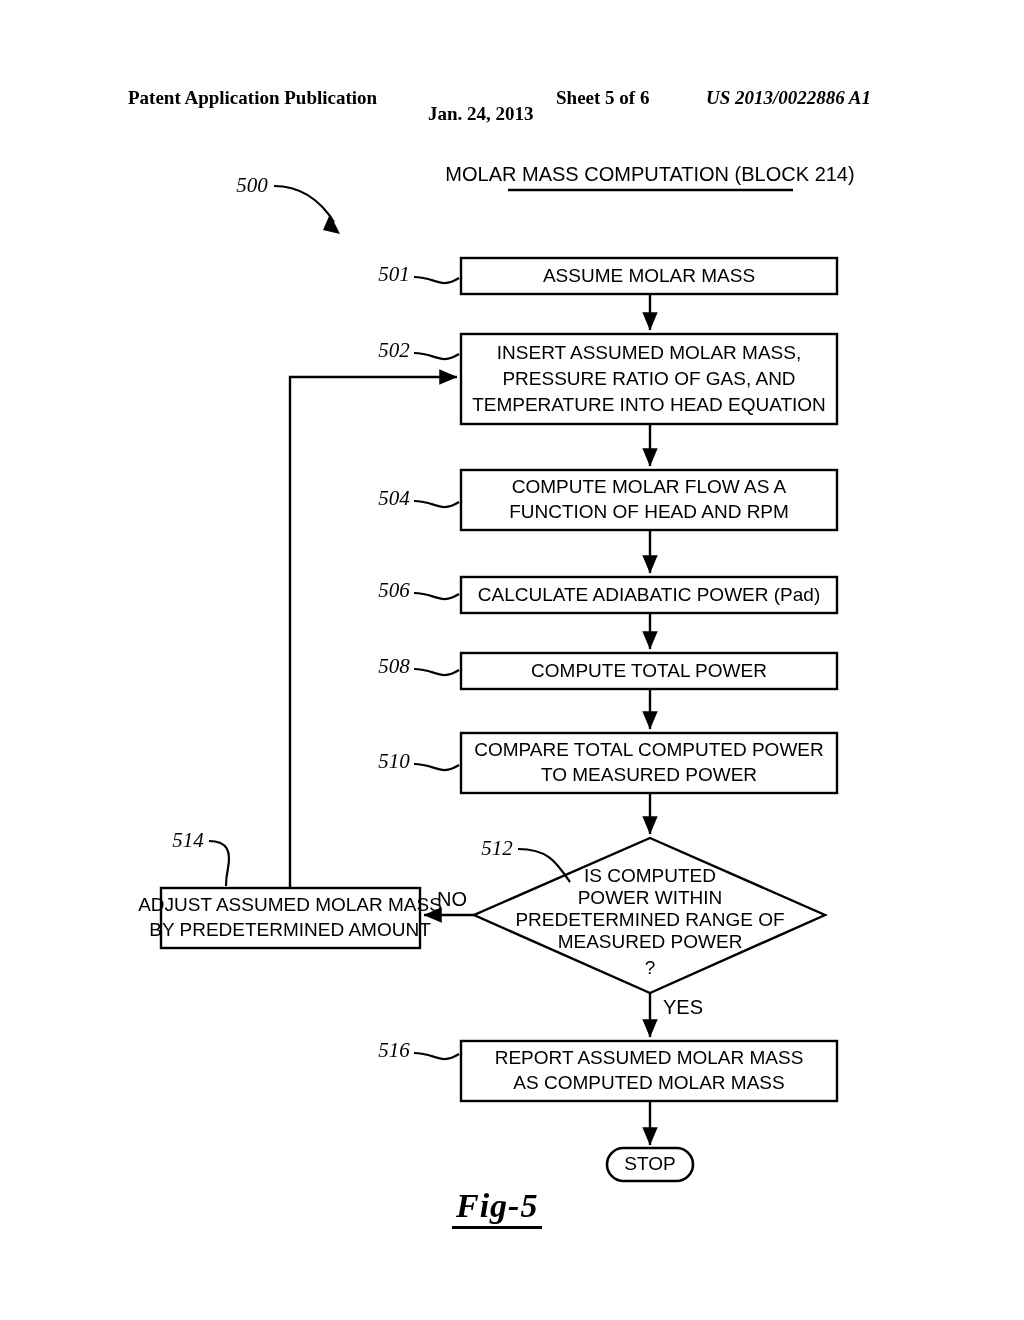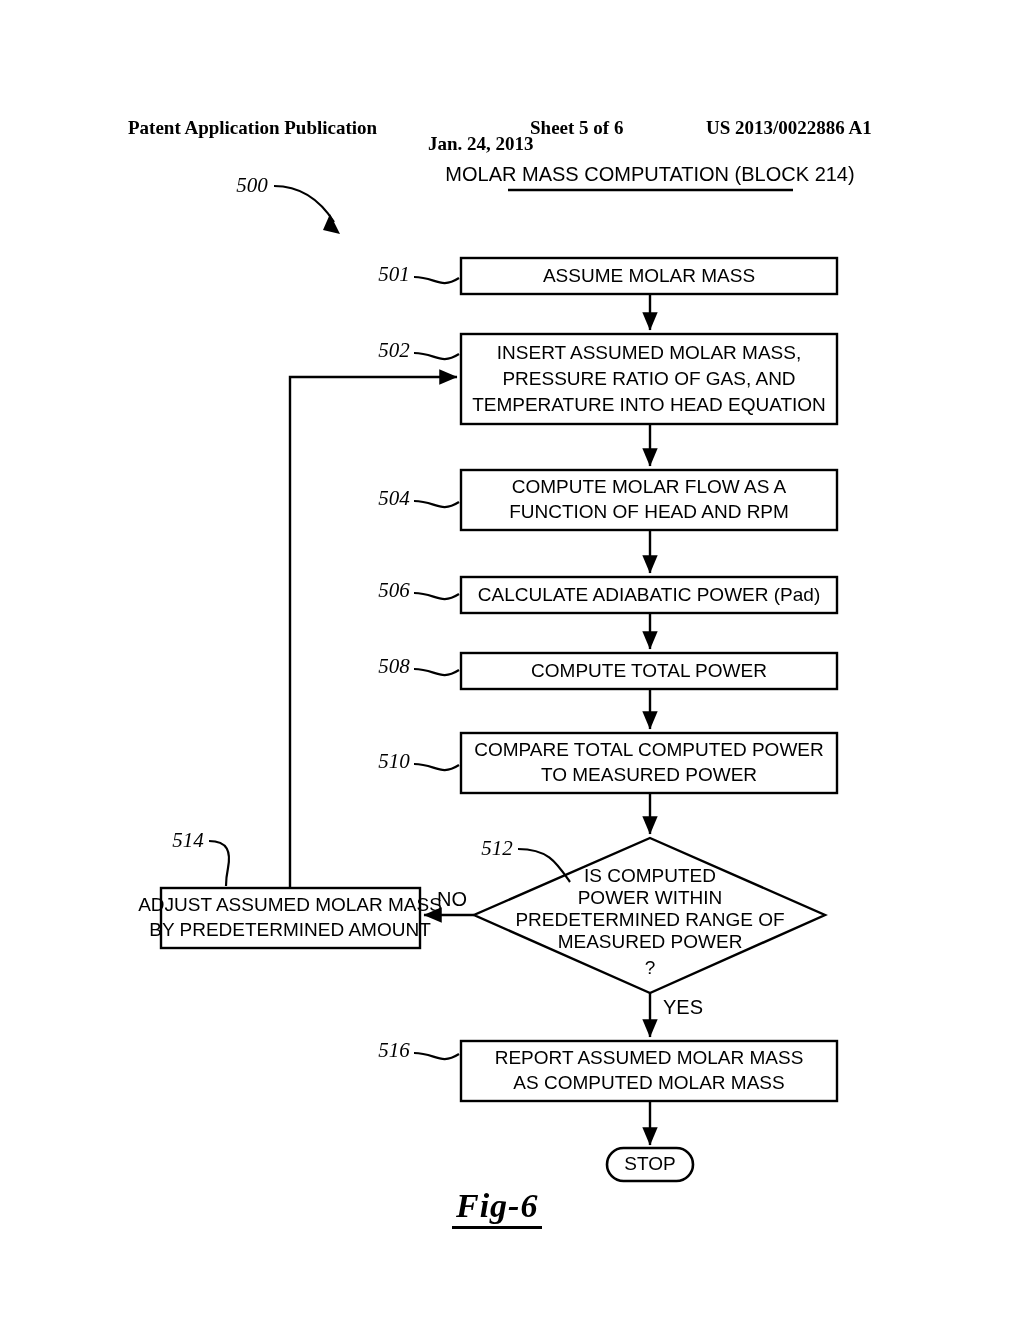--- a/index.html
+++ b/index.html
@@ -20,26 +20,25 @@
   .page-header {
     position: absolute;
     top: 87px;
     left: 0;
     width: 1024px;
     height: 26px;
     font-family: "Liberation Serif", serif;
     font-weight: bold;
     font-size: 19px;
     white-space: nowrap;
-    margin-top: 30px;
   }
   .hdr-pub   { position: absolute; left: 128px; top: 0; }
   .hdr-date  { position: absolute; left: 428px; top: 16px; }
-  .hdr-sheet { position: absolute; left: 530px; top: 0; text-align: right; }
-  .hdr-num   { position: absolute; left: 706px; top: 0; }
+  .hdr-sheet { position: absolute; left: 556px; top: 0; text-align: right; }
+  .hdr-num   { position: absolute; left: 706px; top: 0; font-style: italic; }
 
   
   .fig-caption {
     position: absolute;
     left: 452px;
     top: 1188px;
     font-family: "Liberation Serif", serif;
     font-style: italic;
     font-weight: bold;
     font-size: 34px;
@@ -247,13 +246,13 @@
   </g>
 
   <line class="ln" x1="650" y1="1101" x2="650" y2="1145" marker-end="url(#arrow)"></line>
 
   <g>
     <rect class="term" x="607" y="1148" width="86" height="33" rx="16.5" ry="16.5"></rect>
     <text class="termtext" x="650" y="1165">STOP</text>
   </g>
 </svg>
 
-<div class="fig-caption">Fig-6</div>
+<div class="fig-caption">Fig-5</div>
 
 </body></html>

